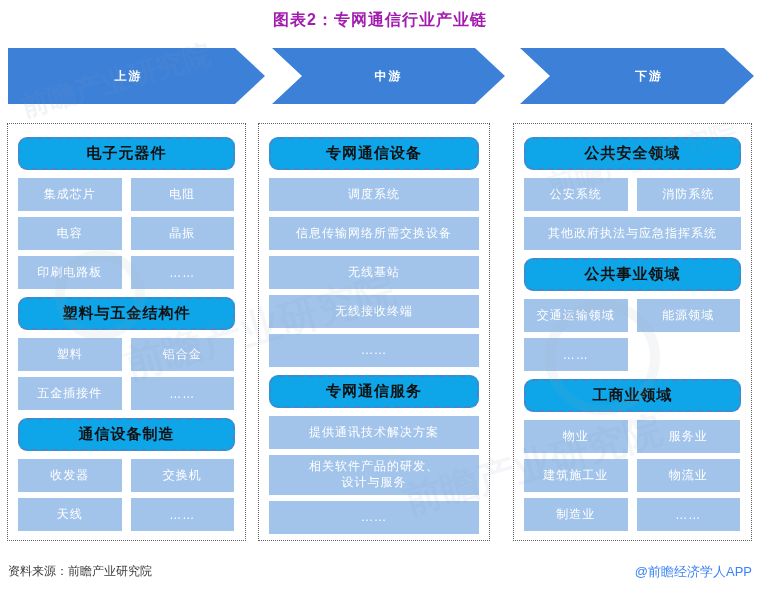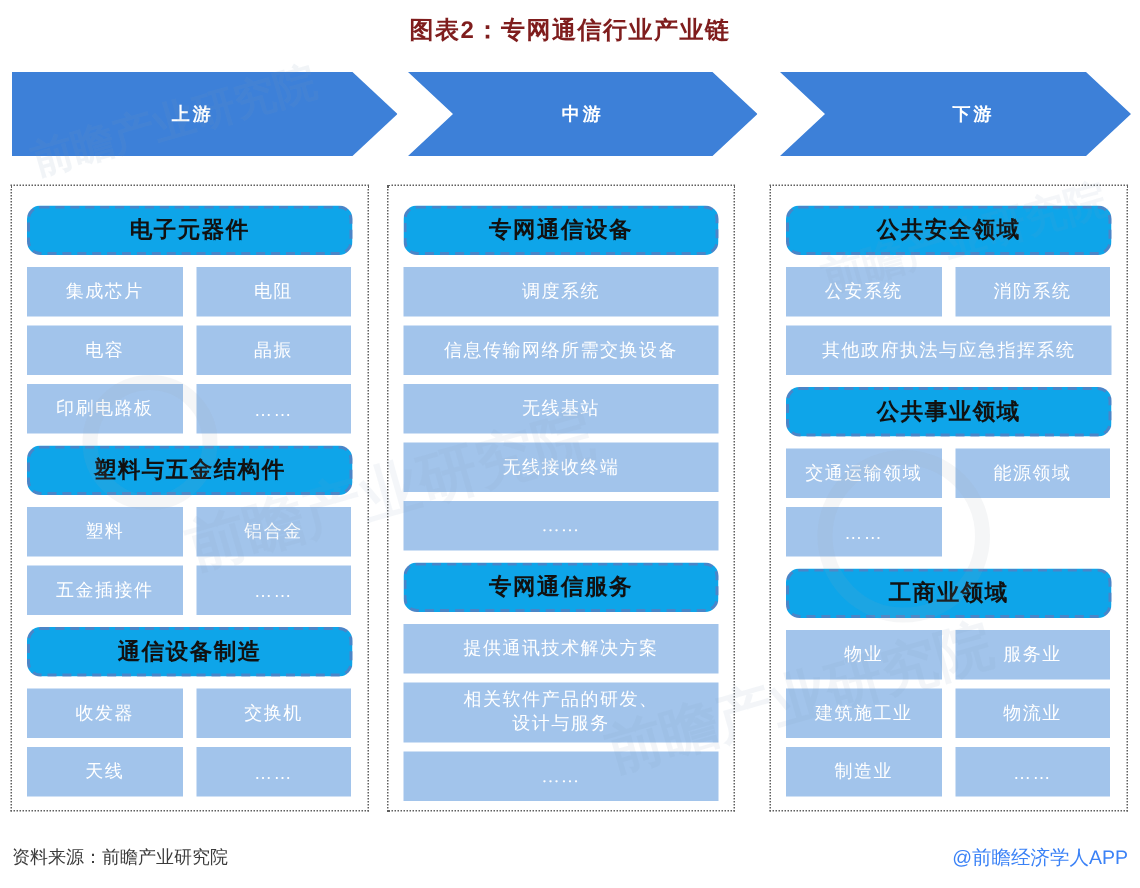--- a/index.html
+++ b/index.html
@@ -12,21 +12,21 @@
   body{
     width:760px;height:592px;
     font-family:"Liberation Sans","DejaVu Sans",sans-serif;
     background:#ffffff;
     position:relative;
     overflow:hidden;
   }
   .page{position:absolute;inset:0;}
   .title{
     position:absolute;top:10px;left:0;width:760px;
-    text-align:center;font-size:16px;font-weight:bold;color:#7f1d1d;
+    text-align:center;font-size:16px;font-weight:bold;color:#a21caf;
     letter-spacing:1px;
   }
   
   .arrow{
     position:absolute;top:48px;height:56px;
     background:var(--arrow-blue);
     color:#fff;font-weight:bold;font-size:12px;
     display:flex;align-items:center;justify-content:center;
     letter-spacing:2px;
     box-sizing:border-box;

